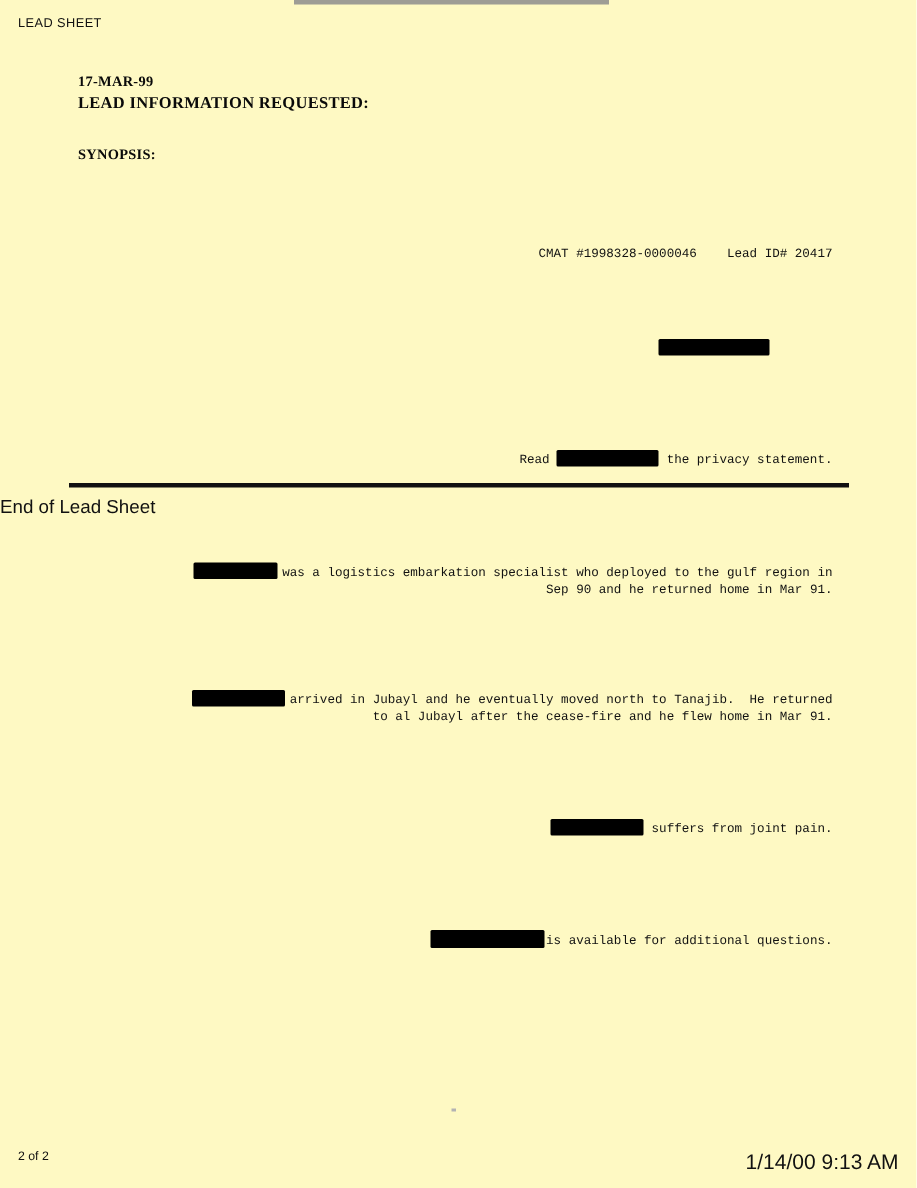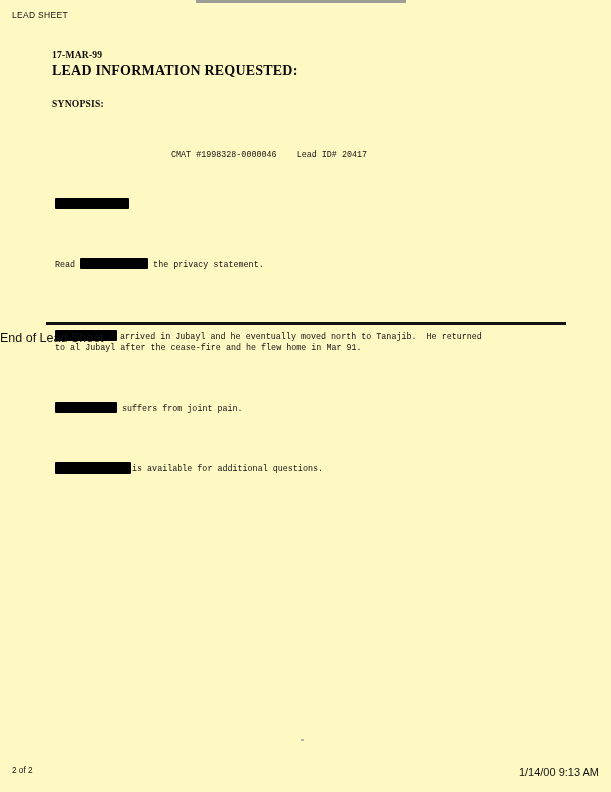--- a/index.html
+++ b/index.html
@@ -65,21 +65,21 @@
     font-weight: bold;
     font-size: 9.6px;
     letter-spacing: 0.2px;
   }
   .lead-info {
     position: absolute;
     left: 52px;
     top: 63px;
     font-family: "Liberation Serif", serif;
     font-weight: bold;
-    font-size: 14px;
+    font-size: 11px;
     letter-spacing: 0.2px;
   }
   .synopsis {
     position: absolute;
     left: 52px;
     top: 98px;
     font-family: "Liberation Serif", serif;
     font-weight: bold;
     font-size: 9.6px;
     letter-spacing: 0.2px;
@@ -90,23 +90,24 @@
     top: 113px;
     width: 520px;
     font-family: "Liberation Mono", monospace;
     font-size: 8.4px;
     line-height: 11.4px;
     color: #111;
     white-space: pre;
   }
   .para {
     position: relative;
-    margin: 3px;
+    margin: 17px;
     padding: 0;
     white-space: pre-wrap;
+    text-align: right;
   }
   .para + .para { margin-top: 11px; }
 
   .indent { padding-left: 116px; }
 
   
   .redact {
     display: inline-block;
     background: #000000;
     vertical-align: middle;
@@ -149,21 +150,21 @@
     top: 766px;
     font-family: "Liberation Sans", sans-serif;
     font-size: 8.2px;
     color: #111;
   }
   .footer-right {
     position: absolute;
     right: 12px;
     top: 766px;
     font-family: "Liberation Sans", sans-serif;
-    font-size: 11px;
+    font-size: 14px;
     color: #111;
   }
 </style>
 </head>
 <body>
 
 <div class="page">
 
   <div class="scan-edge-top"></div>
 
@@ -176,20 +177,22 @@
   <div class="synopsis">SYNOPSIS:</div>
 
   <div class="body-block">
 
     <div class="para indent"><span>CMAT #1998328-0000046    Lead ID# 20417</span></div>
 
     <div class="para" style="margin-top:0;"><span class="redact rb-inline" style="width:74px;height:11px;margin-right:42px;"></span></div>
 
     <div class="para"><span>Read</span><span class="redact rb-inline" style="width:68px;height:11px;margin:0 5px;"></span><span>the privacy statement.</span></div>
 
+    <div class="para"><span class="redact rb-inline" style="width:56px;height:11px;margin-right:3px;"></span><span>was a logistics embarkation specialist who deployed to the gulf region in
+Sep 90 and he returned home in Mar 91.</span></div>
 
     <div class="para"><span class="redact rb-inline" style="width:62px;height:11px;margin-right:3px;"></span><span>arrived in Jubayl and he eventually moved north to Tanajib.  He returned
 to al Jubayl after the cease-fire and he flew home in Mar 91.</span></div>
 
     <div class="para"><span class="redact rb-inline" style="width:62px;height:11px;margin-right:5px;"></span><span>suffers from joint pain.</span></div>
 
     <div class="para"><span class="redact rb-inline" style="width:76px;height:12px;margin-right:1px;"></span><span>is available for additional questions.</span></div>
 
   </div>
 

